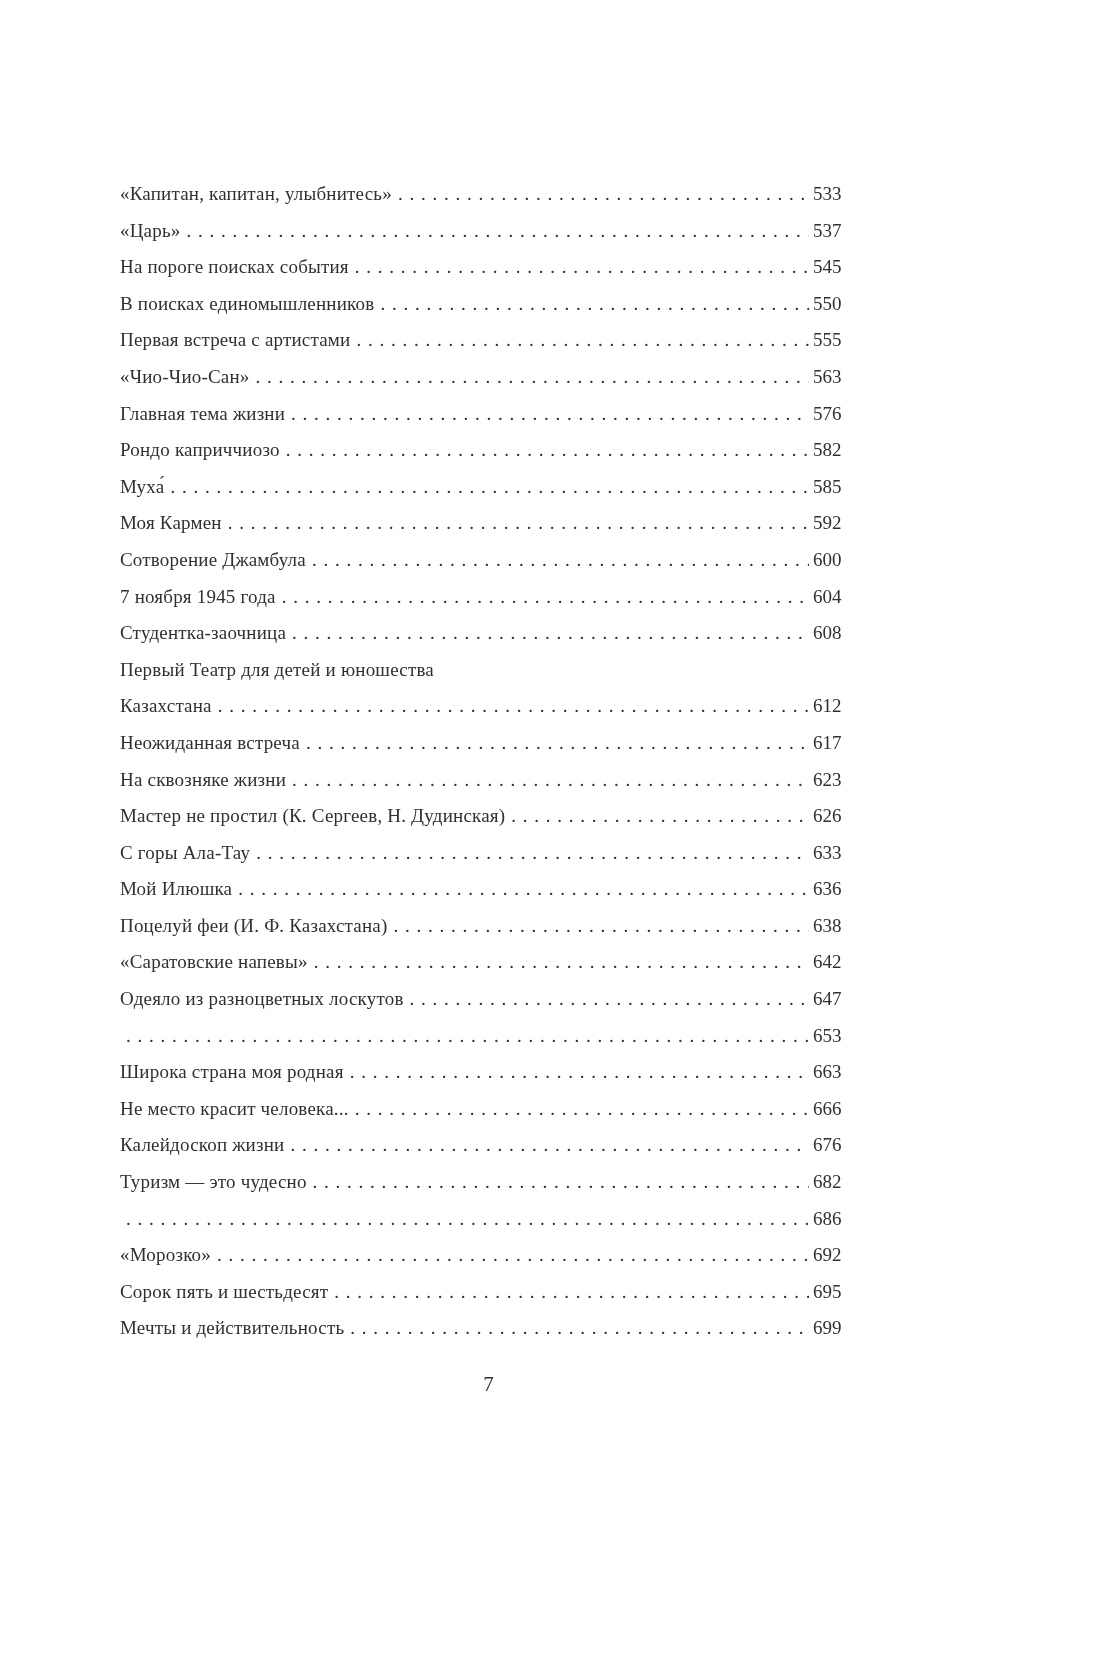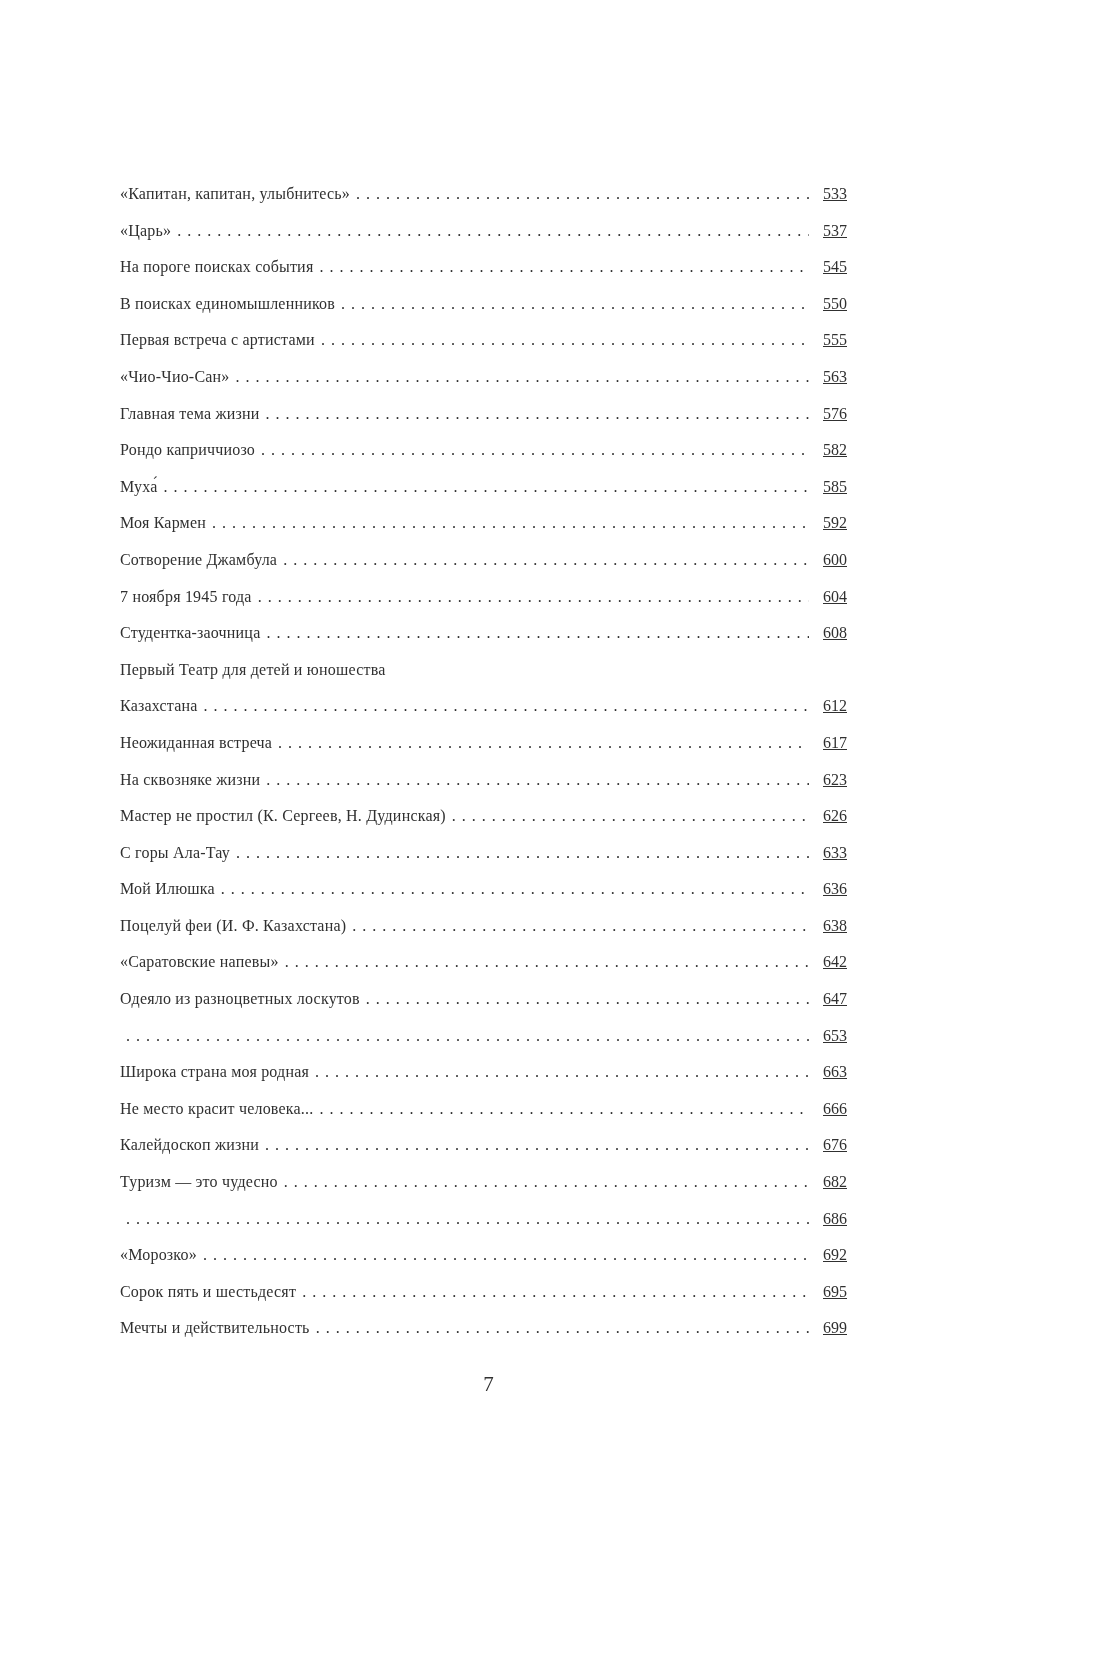--- a/index.html
+++ b/index.html
@@ -23,21 +23,21 @@
   .toc {
     position: absolute;
     top: 176px;
     left: 120px;
     right: 243px; 
   }
   .toc-row {
     display: flex;
     align-items: baseline;
     height: 36.6px;
-    font-size: 16px;
+    font-size: 19px;
     line-height: 36.6px;
     white-space: nowrap;
   }
   .toc-title {
     flex: 0 0 auto;
     letter-spacing: 0.2px;
   }
   .leader {
     flex: 1 1 auto;
     overflow: hidden;
@@ -45,23 +45,22 @@
     min-width: 0;
   }
   .leader::after {
     content: ". . . . . . . . . . . . . . . . . . . . . . . . . . . . . . . . . . . . . . . . . . . . . . . . . . . . . . . . . . . . . . . . . . . . . . . . . . . . . . . . . . . . . . . . . . . .";
     white-space: nowrap;
     letter-spacing: 1px;
     color: #303030;
   }
   .toc-page {
     flex: 0 0 auto;
-    text-align: center;
+    text-align: left;
     min-width: 44px;
-    text-decoration: underline;
   }
   .folio {
     position: absolute;
     top: 1372px;
     left: 120px;
     width: 737px; 
     text-align: center;
     font-size: 21px;
     color: #303030;
   }

